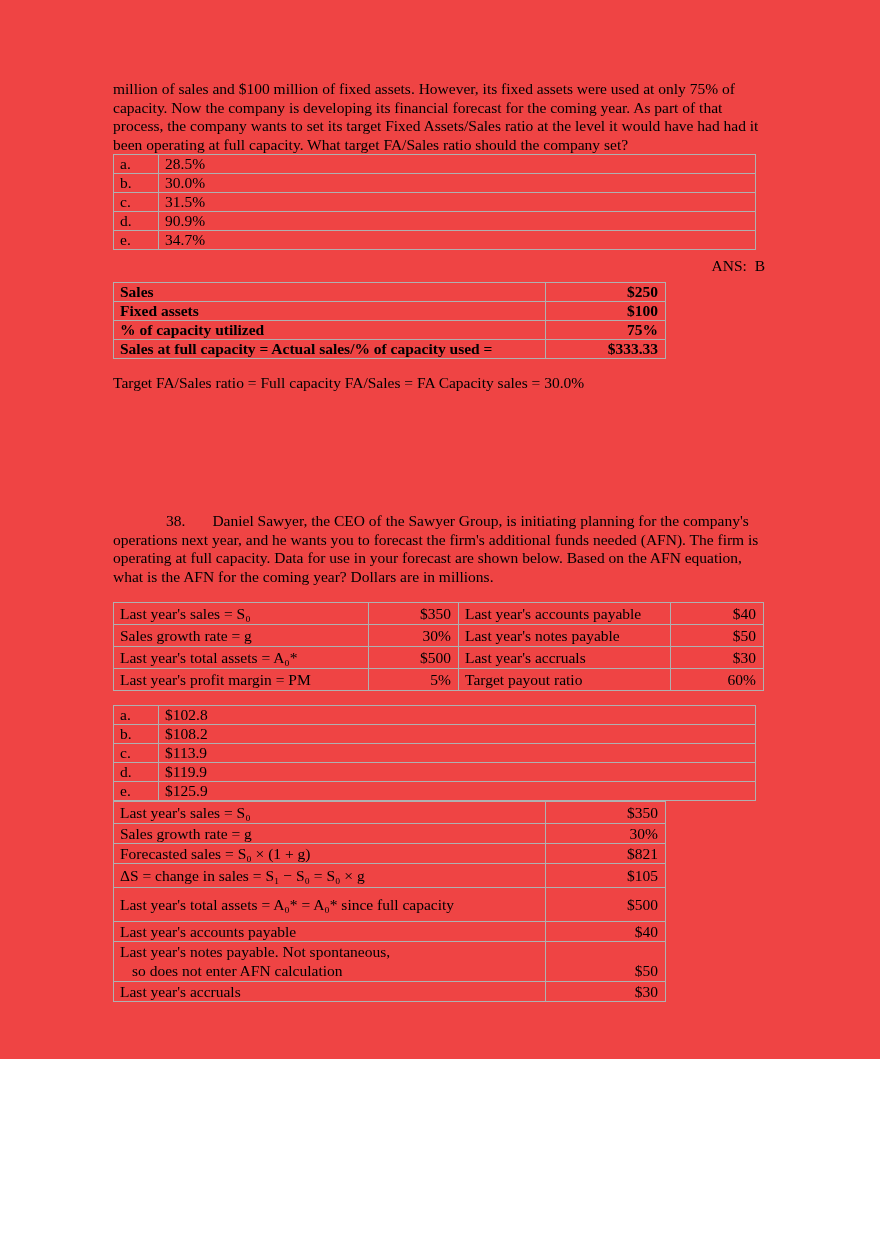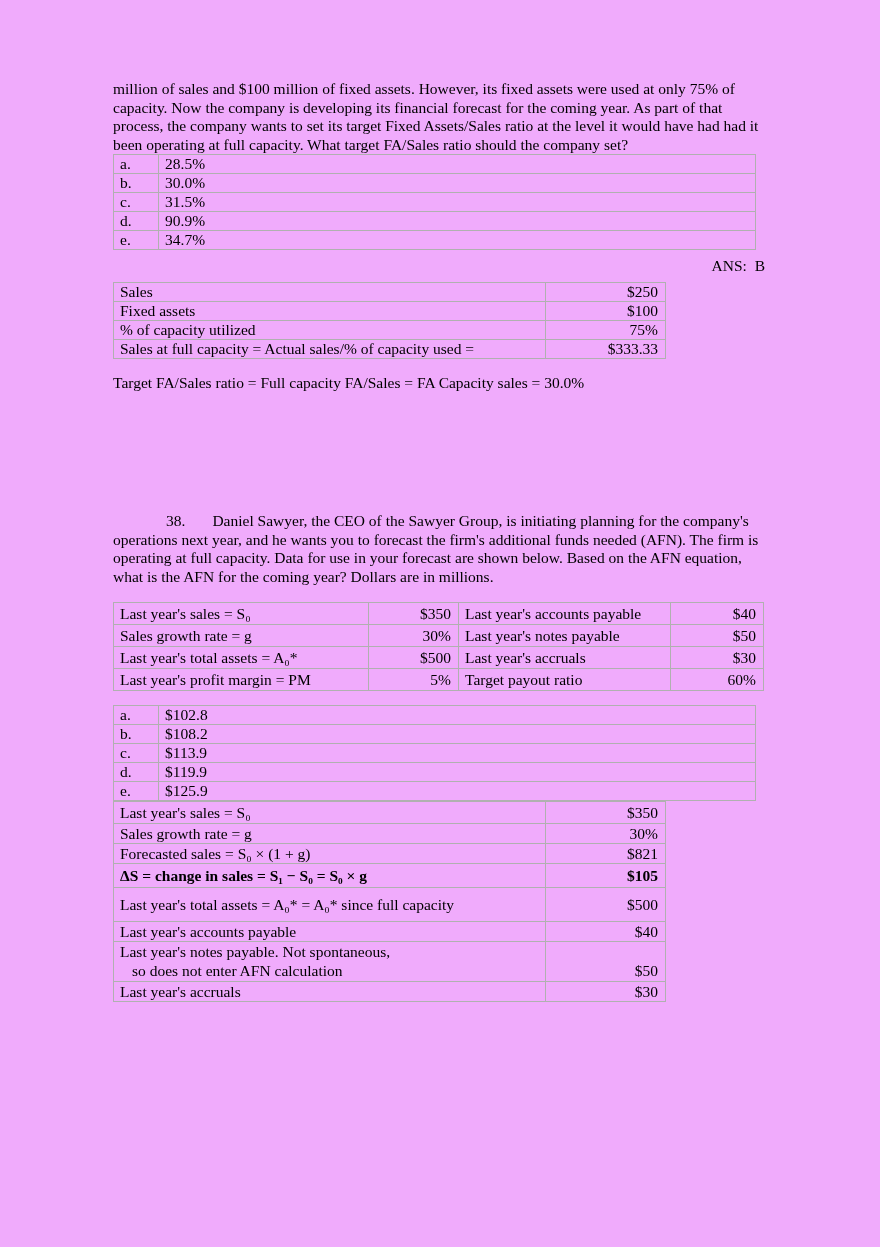--- a/index.html
+++ b/index.html
@@ -1,35 +1,35 @@
 <!DOCTYPE html>
 <html><head>
 <meta charset="utf-8">
 <style>
   * { box-sizing: border-box; }
   html, body { margin: 0; padding: 0; background: #ffffff; }
   .page {
-    width: 880px; height: 1247px; background: #f0abfc; color: #000;
+    width: 880px; height: 1059px; background: #ef4444; color: #000;
     font-family: "Liberation Serif", "DejaVu Serif", serif;
     font-size: 15.5px; position: relative; overflow: hidden;
   }
   .content { padding: 80px 115px 0 113px; }
   p { margin: 0; line-height: 18.5px; }
 
   table { border-collapse: collapse; table-layout: fixed; }
   td { border: 1px solid #b0b0b0; padding: 0 6px; vertical-align: middle; overflow: hidden; }
 
   .choices { width: 642px; margin-top: 0; }
   .choices td { height: 19px; }
   .col-letter { width: 45px; }
   .col-choice { width: 597px; }
 
   .ans { white-space: pre-wrap; margin: 7px 0 6px 0; text-align: right; }
 
-  .work { width: 552px; }
+  .work { width: 552px; font-weight: bold; }
   .work td { height: 19px; }
   .col-lbl { width: 432px; }
   .col-val { width: 120px; }
   .val { text-align: right; padding-right: 7px; }
 
   .target { margin-top: 15px; }
 
   .q38p { margin-top: 120px; text-indent: 53px; }
   .tabgap { display: inline-block; width: 27px; }
 
@@ -38,21 +38,21 @@
   .col-c1 { width: 255px; }
   .col-c2 { width: 90px; }
   .col-c3 { width: 212px; }
   .col-c4 { width: 93px; }
 
   .choices2 { margin-top: 14px; }
 
   .sol { width: 552px; }
   .sol td { height: 20px; }
   .sol tr.h22 td { height: 22px; }
-  .sol tr.h24 td { height: 24px; font-weight: bold; }
+  .sol tr.h24 td { height: 24px; }
   .sol tr.h34 td { height: 34px; }
   .sol tr.nb td { border-bottom: none; }
   .sol tr.nt td { border-top: none; }
   .sol td.indent { padding-left: 18px; }
 </style>
 </head>
 <body>
 
 <div class="page">
   <div class="content">

